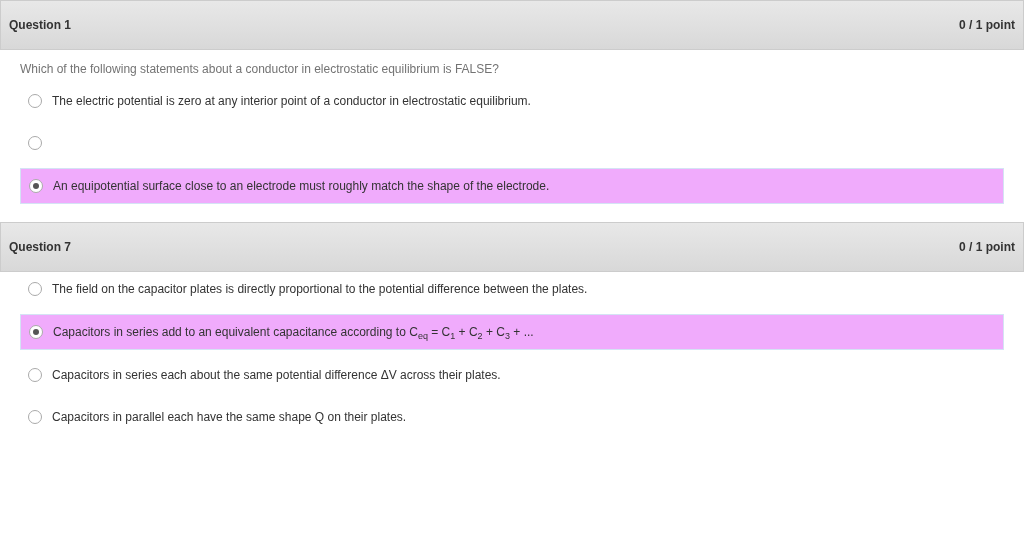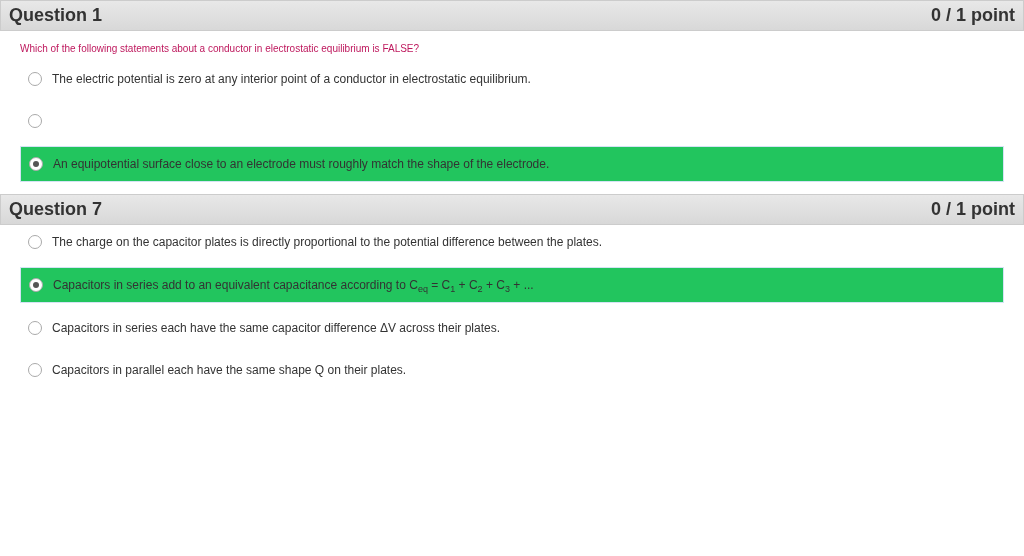--- a/index.html
+++ b/index.html
@@ -7,48 +7,48 @@
     padding: 0;
     font-family: Verdana, Arial, sans-serif;
     font-size: 12px;
     color: #333;
     background: #fff;
     width: 1024px;
   }
   .question-header {
     background: linear-gradient(to bottom, #e8e8e8, #d8d8d8);
     border: 1px solid #ccc;
-    padding: 4px 8px;
+    padding: 17px 8px;
     display: flex;
     justify-content: space-between;
     align-items: center;
     font-weight: bold;
-    font-size: 18px;
+    font-size: 12px;
     color: #333;
   }
   .question-header .title { }
   .question-header .points { }
   .prompt {
     padding: 12px 20px 8px 20px;
-    font-size: 10px;
-    color: #be185d;
+    font-size: 12px;
+    color: #737373;
   }
   .options {
-    padding: 0 20px 4px 20px;
+    padding: 0 20px 10px 20px;
   }
   .option-row {
     display: flex;
     align-items: center;
     padding: 10px 8px;
     margin-bottom: 8px;
     font-size: 12px;
     color: #333;
   }
   .option-row.selected {
-    background: #22c55e;
+    background: #f0abfc;
     border: 1px solid #d4e3f4;
   }
   .radio {
     width: 12px;
     height: 12px;
     border: 1px solid #aaa;
     border-radius: 50%;
     margin-right: 10px;
     flex-shrink: 0;
     display: inline-flex;
@@ -89,28 +89,28 @@
         <span class="option-text">An equipotential surface close to an electrode must roughly match the shape of the electrode.</span>
       </div>
     </div>
     <div class="question-header">
       <span class="title">Question 7</span>
       <span class="points">0 / 1 point</span>
     </div>
     <div class="options">
       <div class="option-row">
         <span class="radio"></span>
-        <span class="option-text">The charge on the capacitor plates is directly proportional to the potential difference between the plates.</span>
+        <span class="option-text">The field on the capacitor plates is directly proportional to the potential difference between the plates.</span>
       </div>
       <div class="option-row selected">
         <span class="radio checked"></span>
         <span class="option-text">Capacitors in series add to an equivalent capacitance according to C<sub>eq</sub> = C<sub>1</sub> + C<sub>2</sub> + C<sub>3</sub> + ...</span>
       </div>
       <div class="option-row">
         <span class="radio"></span>
-        <span class="option-text">Capacitors in series each have the same capacitor difference ΔV across their plates.</span>
+        <span class="option-text">Capacitors in series each about the same potential difference ΔV across their plates.</span>
       </div>
       <div class="option-row">
         <span class="radio"></span>
         <span class="option-text">Capacitors in parallel each have the same shape Q on their plates.</span>
       </div>
     </div>
   </div>
 
 </body></html>

